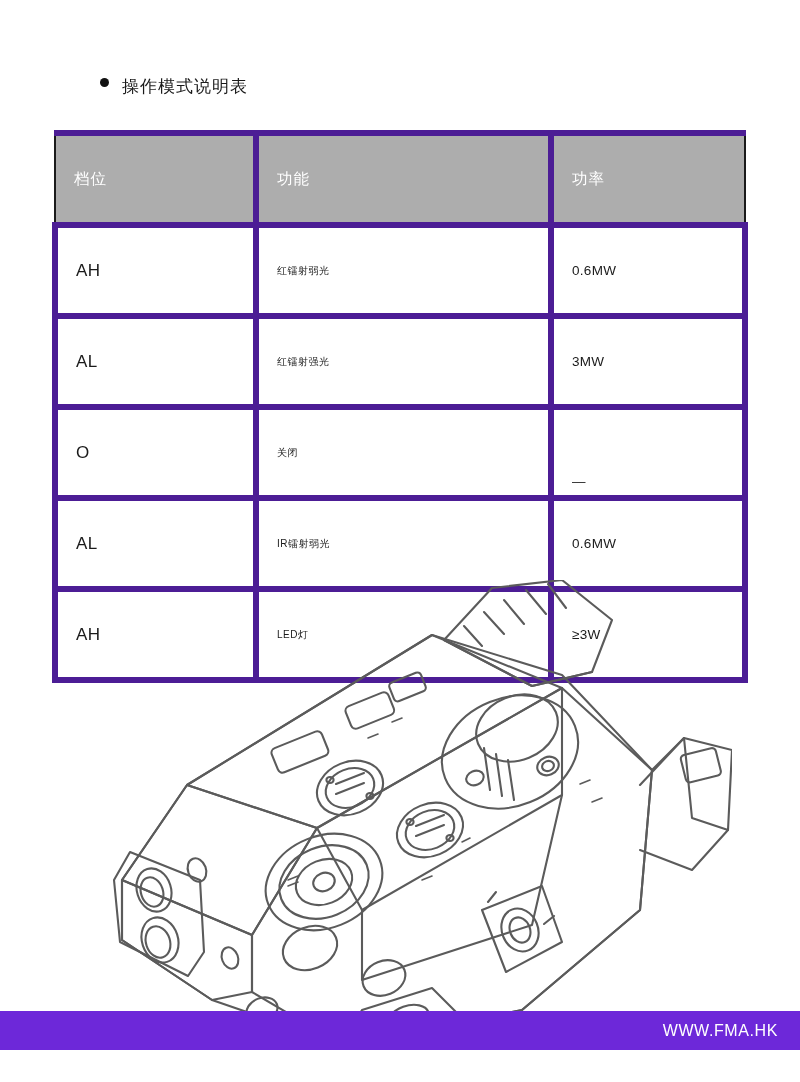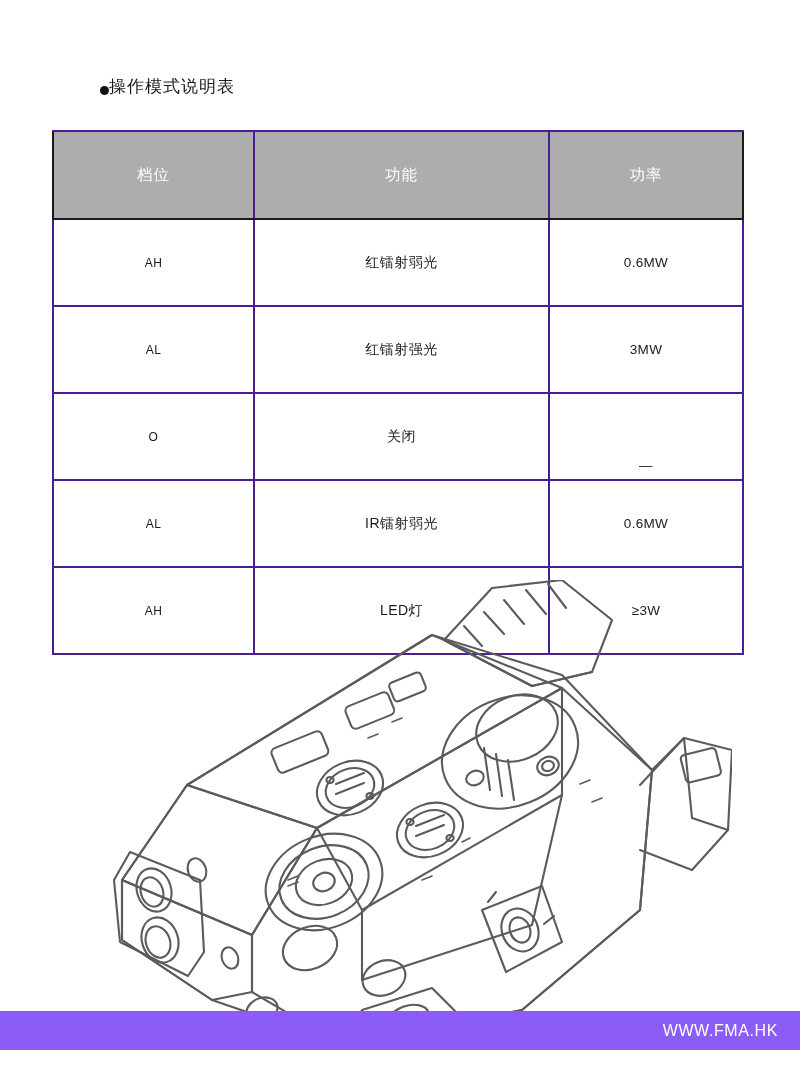--- a/index.html
+++ b/index.html
@@ -15,22 +15,22 @@
     font-family: "Liberation Sans", "DejaVu Sans", sans-serif;
     color: #1a1a1a;
   }
 
   
   .heading {
     position: absolute;
     left: 100px;
     top: 78px;
     display: flex;
-    align-items: flex-end;
-    gap: 0;
+    align-items: flex-start;
+    gap: 13px;
   }
   .bullet {
     width: 9px;
     height: 9px;
     border-radius: 50%;
     background: #111111;
     flex: none;
   }
   .heading-text {
     font-size: 17px;
@@ -48,44 +48,44 @@
     border-collapse: collapse;
     table-layout: fixed;
     border: 2px solid #1a1a1a;
   }
   .mode-table col.c-gear  { width: 201px; }
   .mode-table col.c-func  { width: 295px; }
   .mode-table col.c-power { width: 194px; }
 
   .mode-table th,
   .mode-table td {
-    border: 2px solid #4c1d95;
-    text-align: center;
+    border: 6px solid #4c1d95;
+    text-align: left;
     padding: 18px;
     height: 49px;
     vertical-align: middle;
   }
   .mode-table thead th {
     background: #adadad;
     color: #ffffff;
     font-weight: normal;
     font-size: 15.5px;
     letter-spacing: 1px;
     height: 50px;
     border-bottom: 2px solid #1a1a1a;
   }
   .mode-table thead th:first-child { border-left: none; }
   .mode-table thead th:last-child  { border-right: none; font-family: Liberation Mono, monospace; }
 
   .cell-gear {
-    font-size: 12px;
+    font-size: 17px;
     letter-spacing: 0.5px;
   }
   .cell-func {
-    font-size: 14px;
+    font-size: 10px;
     letter-spacing: 0.5px;
   }
   .cell-power {
     font-size: 13.5px;
     letter-spacing: 0.3px;
     margin-top: 32px;
   }
   
   .cell-power.low   { vertical-align: bottom; padding-bottom: 6px; }
   .cell-power.lower { vertical-align: bottom; padding-bottom: 4px; }
@@ -100,21 +100,21 @@
   }
   .illustration svg { display: block; width: 100%; height: 100%; }
 
   
   .footer-bar {
     position: absolute;
     left: 0;
     top: 1011px;
     width: 800px;
     height: 39px;
-    background: #8b5cf6;
+    background: #6d28d9;
   }
   .footer-text {
     position: absolute;
     right: 22px;
     top: 0;
     height: 39px;
     line-height: 39px;
     color: #ffffff;
     font-size: 16px;
     letter-spacing: 0.6px;

